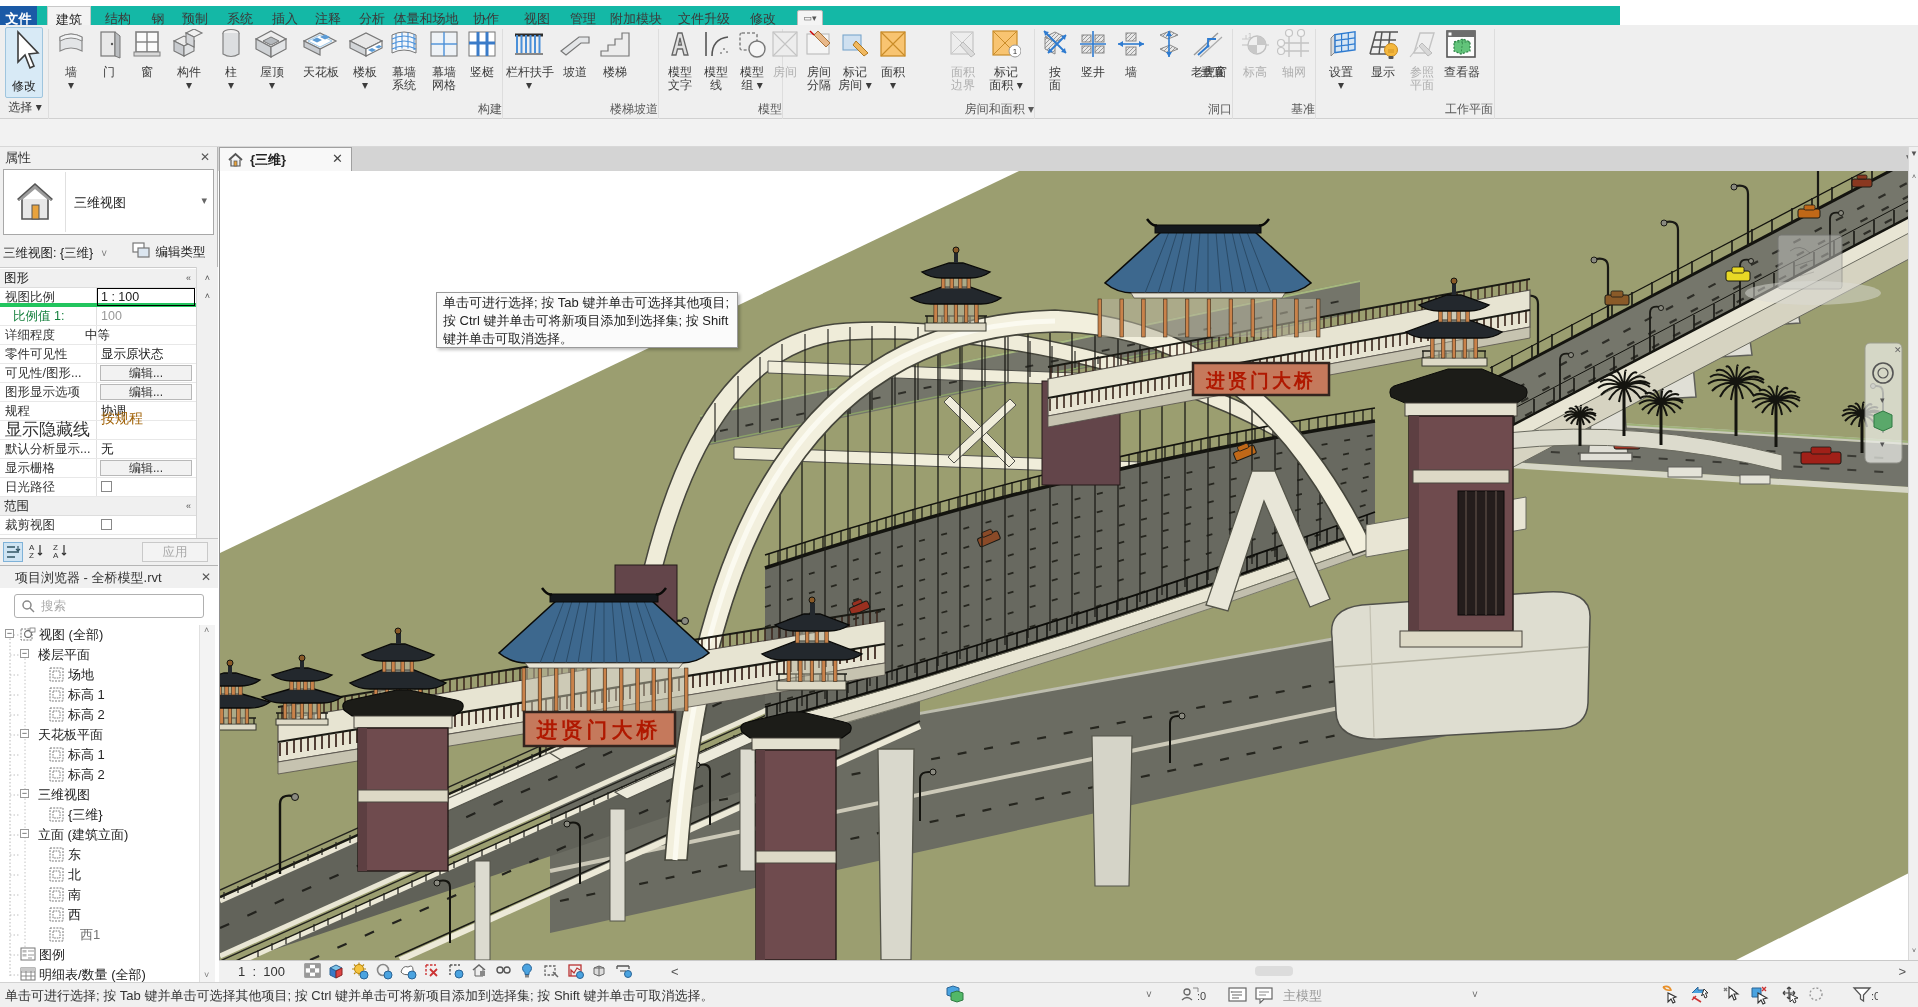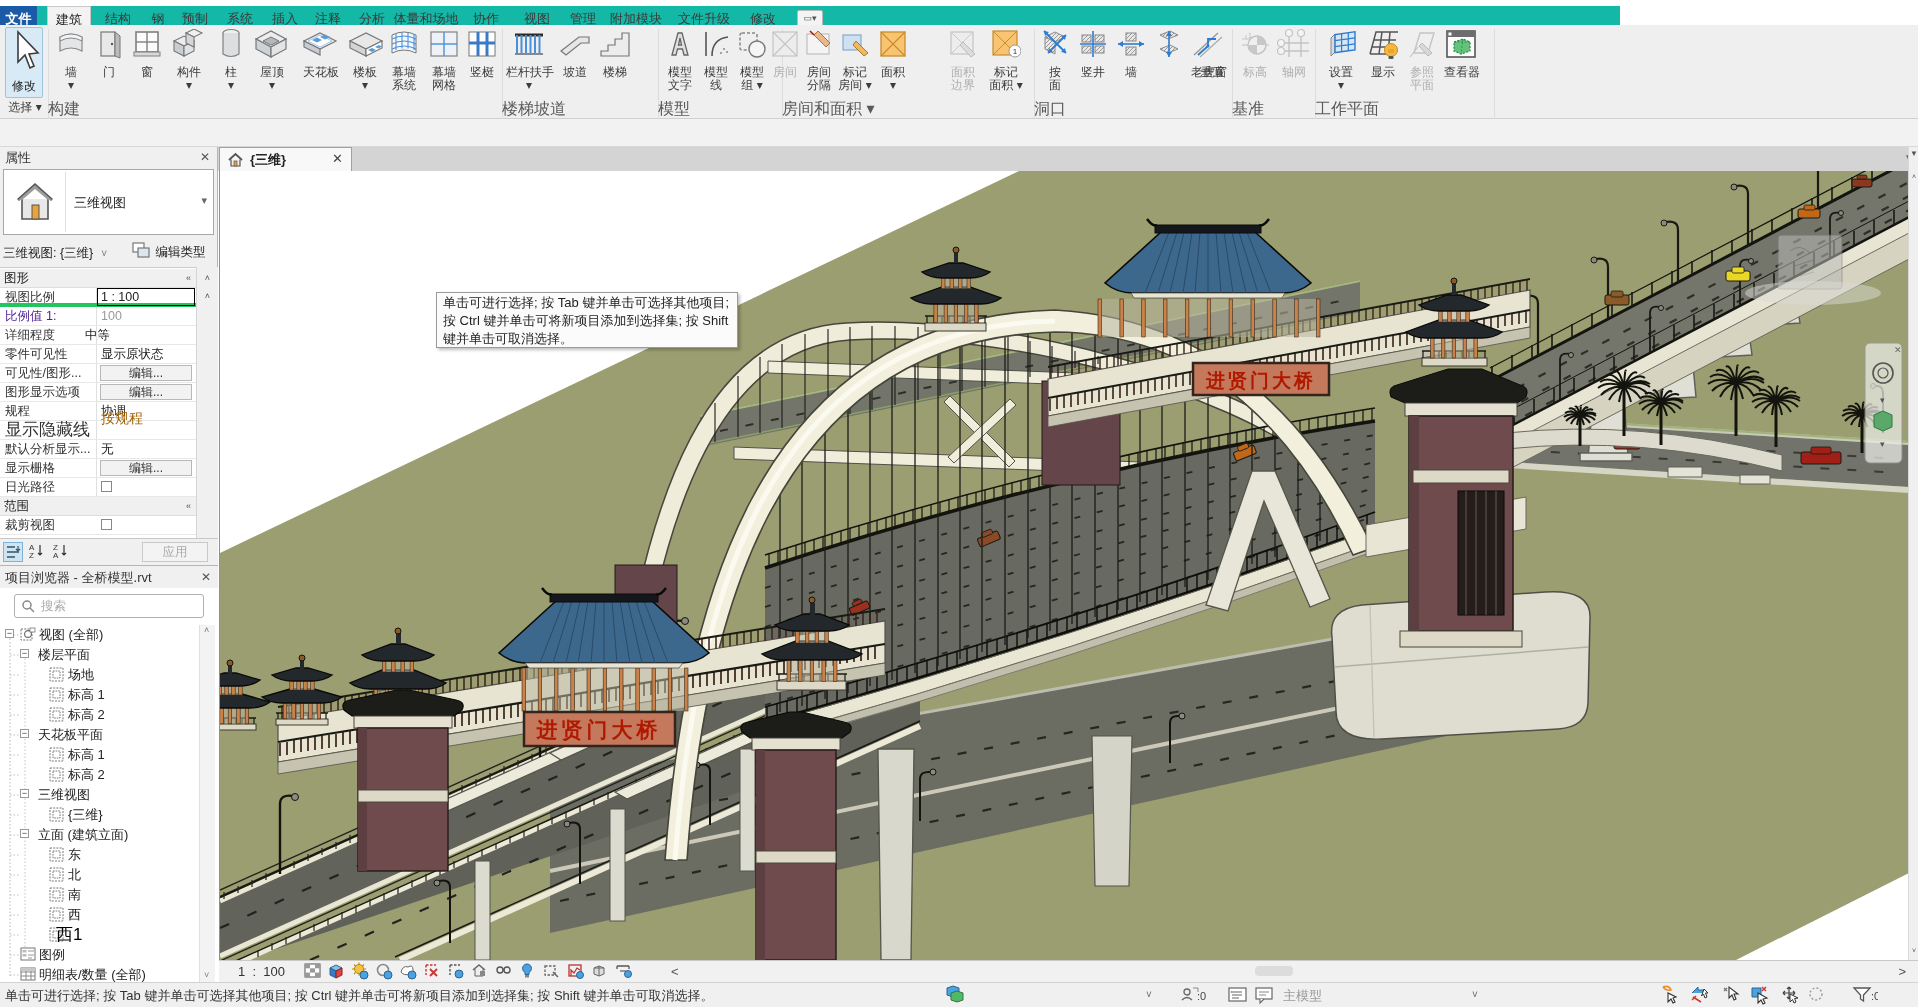--- a/index.html
+++ b/index.html
@@ -3,21 +3,21 @@
 <style>
 *{margin:0;padding:0;box-sizing:border-box}
 html,body{width:1918px;height:1007px;overflow:hidden;font-family:"Liberation Sans",sans-serif;background:#fff}
 .abs{position:absolute}
 #tabrow{position:absolute;left:0;top:6px;width:1620px;height:25px;background:#14b8a6;border-bottom:1px solid #d5d5d5}
 .tab{position:absolute;top:0;height:25px;line-height:25px;font-size:13px;color:#3b3b3b;text-align:center}
 #filetab{background:#1b5aa6;color:#fff;font-weight:bold}
 #activetab{background:#f3f3f3;border:1px solid #c8c8c8;border-bottom:none;color:#222}
 #ribbon{position:absolute;left:0;top:25px;width:1918px;height:94px;background:#efefef;border-bottom:1px solid #d0d0d0}
 .rsep{position:absolute;top:4px;width:1px;height:108px;background:#dddddd}
-.glabel{position:absolute;top:76px;height:16px;line-height:16px;font-size:16px;color:#5a5a5a;text-align:left;white-space:nowrap}
+.glabel{position:absolute;top:76px;height:16px;line-height:16px;font-size:12px;color:#5a5a5a;text-align:right;white-space:nowrap}
 .lbl{position:absolute;font-size:12px;color:#3c3c3c;text-align:center;white-space:nowrap;line-height:13px}
 .lblg{color:#b0b0b0}
 #optbar{position:absolute;left:0;top:119px;width:1918px;height:28px;background:#f2f2f2;border-bottom:1px solid #d8d8d8}
 #props{position:absolute;left:0;top:147px;width:218px;height:835px;background:#f0f0f0;border-right:1px solid #b5b5b5}
 #tabstrip{position:absolute;left:218px;top:147px;width:1700px;height:24px;background:#d4d4d4}
 #vtab{position:absolute;left:1px;top:0px;width:133px;height:24px;background:#f8f8f8;border:1px solid #a0a0a0;border-bottom:none}
 #canvas{position:absolute;left:219px;top:171px;width:1689px;height:789px;background:#fff;border-left:1px solid #909090}
 #viewbar{position:absolute;left:219px;top:960px;width:1699px;height:22px;background:#f1f1f1;border-top:1px solid #c9c9c9}
 #statusbar{position:absolute;left:0;top:982px;width:1918px;height:25px;background:#f0f0f0;border-top:1px solid #d2d2d2;font-size:13px;color:#333}
 #vscroll{position:absolute;left:1908px;top:147px;width:10px;height:813px;background:#f0f0f0;border-left:1px solid #d8d8d8}
@@ -321,21 +321,21 @@
 <div style="position:absolute;left:96px;top:19px;width:1px;height:228px;background:#e0e0e0"></div>
 </div>
 <div id="pgrid">
       <div style="position:absolute;left:0;top:122px;width:196px;height:19px;background:#f0f0f0;border-bottom:1px solid #ddd;font-size:12.5px;color:#222;line-height:19px"><span style="padding-left:4px">图形</span><span style="position:absolute;right:5px;font-size:9px;color:#555">«</span></div>
 <div style="position:absolute;left:0;top:141px;width:196px;height:19px;border-bottom:4px solid #22c55e;font-size:12.5px;line-height:18px">
         <span style="position:absolute;left:5px;color:#333;white-space:nowrap">视图比例</span>
       </div>
 <div style="position:absolute;left:101px;top:141px;font-size:12.5px;color:#222;line-height:18px">1 : 100</div>
 <div style="position:absolute;left:97px;top:141px;width:98px;height:18px;border:1px solid #000"></div>
 <div style="position:absolute;left:0;top:160px;width:196px;height:19px;border-bottom:1px solid #e8e8e8;font-size:12.5px;line-height:18px">
-        <span style="position:absolute;left:5px;color:#4c1d95;white-space:nowrap">比例值 1:</span>
+        <span style="position:absolute;left:13px;color:#15803d;white-space:nowrap">比例值 1:</span>
       </div>
 <div style="position:absolute;left:101px;top:160px;font-size:12.5px;color:#999;line-height:18px">100</div>
 <div style="position:absolute;left:0;top:179px;width:196px;height:19px;border-bottom:1px solid #e8e8e8;font-size:12.5px;line-height:18px">
         <span style="position:absolute;left:5px;color:#333;white-space:nowrap">详细程度</span>
       </div>
 <div style="position:absolute;left:85px;top:179px;font-size:12.5px;color:#222;line-height:18px">中等</div>
 <div style="position:absolute;left:0;top:198px;width:196px;height:19px;border-bottom:1px solid #e8e8e8;font-size:12.5px;line-height:18px">
         <span style="position:absolute;left:5px;color:#333;white-space:nowrap">零件可见性</span>
       </div>
 <div style="position:absolute;left:101px;top:198px;font-size:12.5px;color:#222;line-height:18px">显示原状态</div>
@@ -384,21 +384,21 @@
           <text x="2" y="16" font-size="8" fill="#333">Z</text>
           <path d="M13 3 v10 M11 11 l2 2 l2 -2" stroke="#333" stroke-width="1.2" fill="none"></path>
         </svg></div>
 <div style="position:absolute;left:51px;top:3px;width:20px;height:20px"><svg width="18" height="18" viewBox="0 0 18 18">
           <text x="2" y="8" font-size="8" fill="#333">Z</text>
           <text x="2" y="16" font-size="8" fill="#333">A</text>
           <path d="M13 3 v10 M11 11 l2 2 l2 -2" stroke="#333" stroke-width="1.2" fill="none"></path>
         </svg></div>
 <div style="position:absolute;right:10px;top:3px;width:66px;height:20px;background:#f3f3f3;border:1px solid #c9c9c9;color:#aaa;font-size:12.5px;text-align:center;line-height:19px">应用</div>
 </div>
-<div style="position:absolute;left:0;top:418px;width:218px;height:23px;background:#f0f0f0;border-top:1px solid #b5b5b5;font-size:13px;color:#333;line-height:23px;padding-left:5px">项目浏览器 - 全桥模型.rvt<span style="position:absolute;right:7px;color:#555;font-size:12px">✕</span></div>
+<div style="position:absolute;left:0;top:418px;width:218px;height:23px;background:#f0f0f0;border-top:1px solid #b5b5b5;font-size:13px;color:#333;line-height:23px;padding-left:15px">项目浏览器 - 全桥模型.rvt<span style="position:absolute;right:7px;color:#555;font-size:12px">✕</span></div>
 <div style="position:absolute;left:0;top:441px;width:218px;height:394px;background:#fff"></div>
 <div style="position:absolute;left:14px;top:447px;width:190px;height:24px;background:#fff;border:1px solid #b0b0b0;border-radius:3px">
 <svg width="14" height="14" viewBox="0 0 14 14" style="position:absolute;left:6px;top:4px">
         <circle cx="6" cy="6" r="4" fill="none" stroke="#888" stroke-width="1.5"></circle>
         <line x1="9" y1="9" x2="13" y2="13" stroke="#888" stroke-width="1.5"></line>
       </svg>
 <span style="position:absolute;left:26px;top:3px;font-size:12.5px;color:#aaa">搜索</span>
     </div>
 <svg width="200" height="360" viewBox="0 0 200 360" style="position:absolute;left:0;top:478px">
       <path d="M 10,10 V 352" stroke="#b8b8b8" stroke-width="1" stroke-dasharray="1.5 2"></path>
@@ -485,21 +485,21 @@
 <div style="position:absolute;left:68px;top:738px;font-size:13px;color:#222;line-height:20px;white-space:nowrap">南</div>
 <div style="position:absolute;left:49px;top:760px"><svg width="15" height="15" viewBox="0 0 15 15">
           <rect x="1" y="1" width="13" height="13" fill="none" stroke="#777" stroke-width="1" stroke-dasharray="2 1.2"></rect>
           <rect x="4" y="4" width="7" height="7" fill="none" stroke="#777" stroke-width="1" stroke-dasharray="1.6 1"></rect>
         </svg></div>
 <div style="position:absolute;left:68px;top:758px;font-size:13px;color:#222;line-height:20px;white-space:nowrap">西</div>
 <div style="position:absolute;left:49px;top:780px"><svg width="15" height="15" viewBox="0 0 15 15">
           <rect x="1" y="1" width="13" height="13" fill="none" stroke="#777" stroke-width="1" stroke-dasharray="2 1.2"></rect>
           <rect x="4" y="4" width="7" height="7" fill="none" stroke="#777" stroke-width="1" stroke-dasharray="1.6 1"></rect>
         </svg></div>
-<div style="position:absolute;left:56px;top:778px;font-size:17px;color:#000000;line-height:20px;white-space:nowrap">西1</div>
+<div style="position:absolute;left:80px;top:778px;font-size:13px;color:#737373;line-height:20px;white-space:nowrap">西1</div>
 <div style="position:absolute;left:20px;top:800px"><svg width="16" height="15" viewBox="0 0 16 15">
           <rect x="1" y="1" width="14" height="12" fill="#fff" stroke="#777" stroke-width="1"></rect>
           <rect x="2.5" y="3" width="4" height="2.5" fill="#bbb"></rect>
           <rect x="2.5" y="7" width="4" height="2.5" fill="#bbb"></rect>
           <path d="M8 4 h6 M8 8 h6 M8 11 h4" stroke="#999" stroke-width="1"></path>
         </svg></div>
 <div style="position:absolute;left:39px;top:798px;font-size:13px;color:#222;line-height:20px;white-space:nowrap">图例</div>
 <div style="position:absolute;left:20px;top:820px"><svg width="16" height="15" viewBox="0 0 16 15">
           <rect x="1" y="1" width="14" height="12" fill="#fff" stroke="#777" stroke-width="1"></rect>
           <path d="M1 5 h14 M1 9 h14 M6 1 v12 M11 1 v12" stroke="#888" stroke-width="1"></path>

